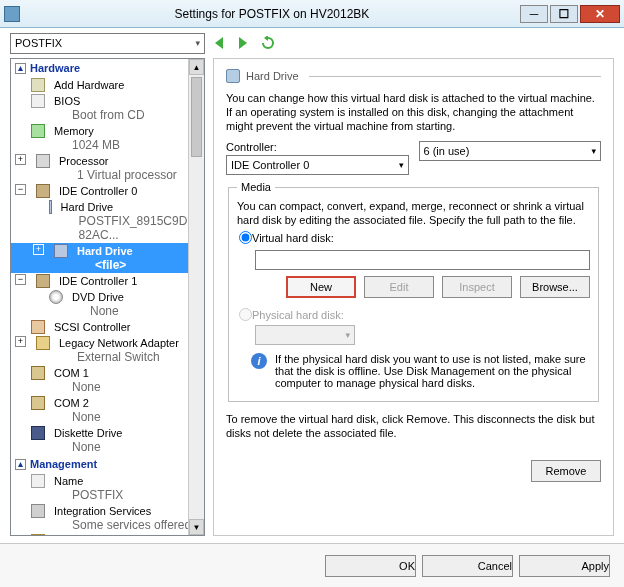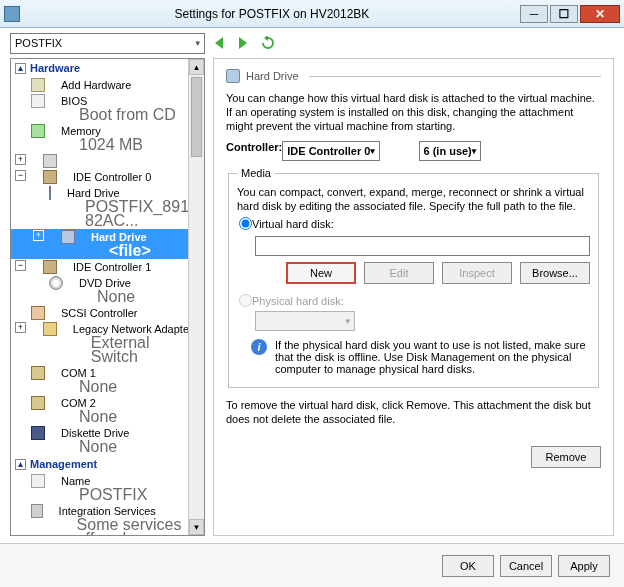--- a/index.html
+++ b/index.html
@@ -21,56 +21,56 @@
 
   .mainrow { display:flex; height:478px; padding:0 10px; gap:8px;}
   .tree-wrap { width:195px; border:1px solid #828790; background:#fff; overflow:hidden; position:relative;}
   .tree { overflow:auto; height:100%; }
   .tree-scrollbar { position:absolute; right:0; top:0; width:16px; height:100%; background:#eee; border-left:1px solid #c8c8c8;}
   .sbbtn{height:16px;background:#ddd;border:1px solid #bbb;display:flex;align-items:center;justify-content:center;font-size:8px;}
   .sbthumb{height:80px;margin:2px;background:#c8c8c8;border:1px solid #aaa;}
 
   .cat { color:#1238a0; font-weight:bold; padding:3px 4px; background:#fff; display:flex; align-items:center; gap:4px;}
   .cat .expander { width:11px;height:11px;border:1px solid #888; font-size:9px; text-align:center;line-height:9px;background:#fff;}
-  .item { padding:1px 4px 1px 20px; display:flex; align-items:flex-start; gap:16px; line-height:14px; }
+  .item { padding:1px 4px 1px 20px; display:flex; align-items:flex-start; gap:9px; line-height:14px; }
   .item .lbl { color:#000; }
-  .item .sub { color:#6a6a6a; font-size:16px; padding-left:18px; display:block;}
+  .item .sub { color:#6a6a6a; font-size:12px; padding-left:18px; display:block;}
   .item.child { padding-left:38px;}
   .item.selected { background:#3399ff; color:#fff; }
   .item.selected .lbl,.item.selected .sub { color:#fff; font-weight:bold;}
   .item .expander { width:11px;height:11px;border:1px solid #888;font-size:9px;text-align:center;line-height:9px;background:#fff;margin-left:-16px;margin-right:1px;}
 
   .right { flex:1; border:1px solid #c8c8c8; background:#fff; padding:10px 12px; position:relative; }
   .hd-header { font-weight:normal; color:#555; display:flex; align-items:center; gap:6px; margin-bottom:8px;}
   .hd-header .line { flex:1; height:1px; background:#bfbfbf; margin-left:4px;}
   .hd-icon { width:14px;height:14px;background:#b5cde2;border:1px solid #6a8aaa;border-radius:2px; }
   .desc { color:#000; margin-bottom:8px; line-height:14px;}
   .field-row { display:flex; gap:10px; margin-bottom:6px;}
-  .field { display:flex; flex-direction:row;font-weight:bold; }
+  .field { display:flex; flex-direction:column; }
   .field label { margin-bottom:2px;}
   .combo { height:20px; border:1px solid #7a7a7a; background:#fff; display:flex;align-items:center;justify-content:space-between;padding:0 4px;}
   .combo .chev{font-size:9px;}
   fieldset.media { border:1px solid #bfbfbf; padding:6px 8px 10px; margin-top:4px;}
   fieldset.media legend { padding:0 4px; color:#000;}
   .radio { display:flex; align-items:center; margin:4px 0 4px 2px;}
   .radio input { margin:0;}
   .radio.disabled { color:#a0a0a0; }
   .path-input { width:100%; height:20px; border:1px solid #7a7a7a; margin:2px 0 6px 0; padding:0 4px;}
   .btnrow { display:flex; gap:8px; justify-content:flex-end; padding-right:0;}
   .btn { width:70px; height:22px; border:1px solid #8a8a8a; background:#efefef; text-align:center; line-height:20px;}
   .btn.disabled { color:#a0a0a0; }
   .btn.hl { border:2px solid #d04433; line-height:18px; background:#f5f5f5;}
   .phys-combo { width:100px; margin:4px 0 8px 18px;}
   .phys-combo .combo{background:#f0f0f0;color:#a0a0a0;border-color:#b5b5b5;}
   .info { display:flex; gap:8px; margin:2px 0 2px 14px; color:#000;}
   .info .iicon{width:16px;height:16px;border-radius:50%;background:#3a7ed8;color:#fff;display:flex;align-items:center;justify-content:center;font-weight:bold;font-style:italic;font-size:11px;flex-shrink:0;}
   .removetext { margin-top:10px; line-height:14px;}
   .remove-row { display:flex; justify-content:flex-end; margin-top:20px;}
   .footer { position:absolute; bottom:0; left:0; right:0; height:44px; border-top:1px solid #c8c8c8; display:flex; justify-content:flex-end; align-items:center; gap:6px; padding:0 14px; background:#f7f7f7;}
-  .footer .btn { width:52px;}
+  .footer .btn { width:91px;text-align:right;}
   .wrap { position:relative; height:587px;}
 
   
   .ico{width:14px;height:14px;display:inline-block;}
   .ico-mem{background:#a8e0a0;border:1px solid #4a9a40;}
   .ico-cpu{background:#d8d8d8;border:1px solid #888;}
   .ico-ide{background:#c8b080;border:1px solid #8a7040;}
   .ico-hdd{background:#b8c8e0;border:1px solid #6878a0;}
   .ico-dvd{background:radial-gradient(circle,#fff 30%,#c0c0c0 70%);border:1px solid #888;border-radius:50%;}
   .ico-scsi{background:#e8c8a0;border:1px solid #a07040;}
@@ -138,20 +138,21 @@
           </div>
 
       <div class="item">
             <span class="ico ico-mem"></span>
             <div><span class="lbl">Memory</span><span class="sub">1024 MB</span></div>
           </div>
 
       <div class="item">
             <span class="expander">+</span>
             <span class="ico ico-cpu"></span>
+            <div><span class="lbl">Processor</span><span class="sub">1 Virtual processor</span></div>
           </div>
 
       <div class="item">
             <span class="expander">−</span>
             <span class="ico ico-ide"></span>
             <span class="lbl">IDE Controller 0</span>
           </div>
 
       <div class="item child">
             <span class="ico ico-hdd"></span>
@@ -279,21 +280,21 @@
               <span class="chev">▾</span>
             </div>
           </div>
 
       <div class="info">
         <span class="iicon">i</span>
         <span>If the physical hard disk you want to use is not listed, make sure that the disk is offline. Use Disk Management on the physical computer to manage physical hard disks.</span>
       </div>
     </fieldset>
 
-    <div class="removetext">To remove the virtual hard disk, click Remove. This attachment the disk but does not delete the associated file.</div>
+    <div class="removetext">To remove the virtual hard disk, click Remove. This disconnects the disk but disks not delete the associated file.</div>
     <div class="remove-row">
           <div class="btn">Remove</div>
         </div>
   </div>
 </div>
 
 <div class="footer">
   <div class="btn">OK</div>
   <div class="btn">Cancel</div>
   <div class="btn">Apply</div>

